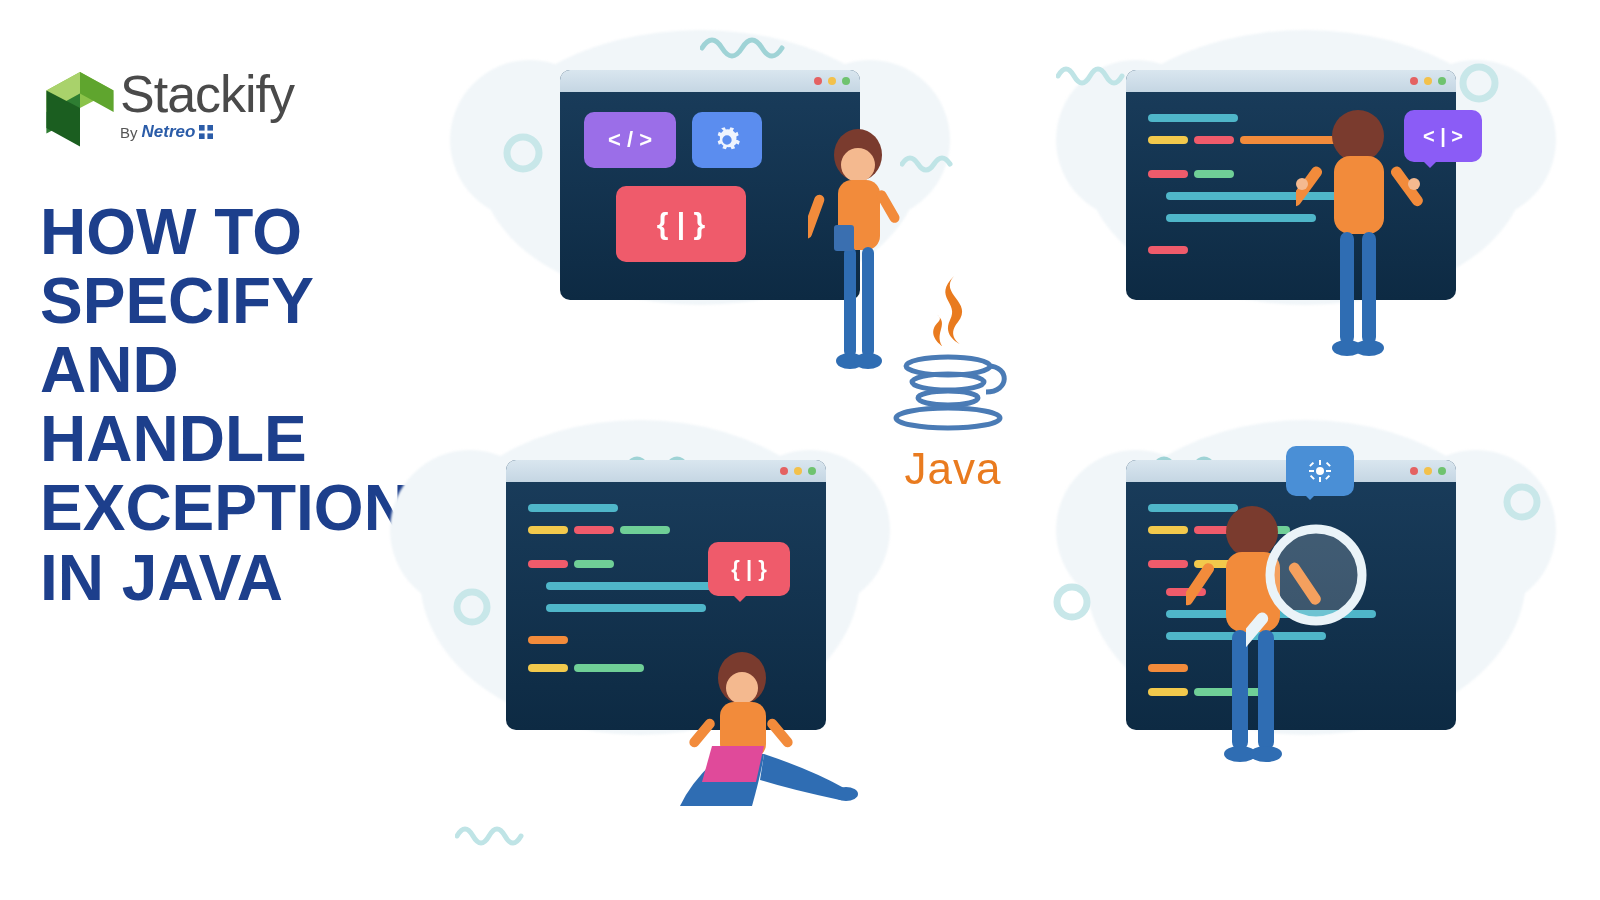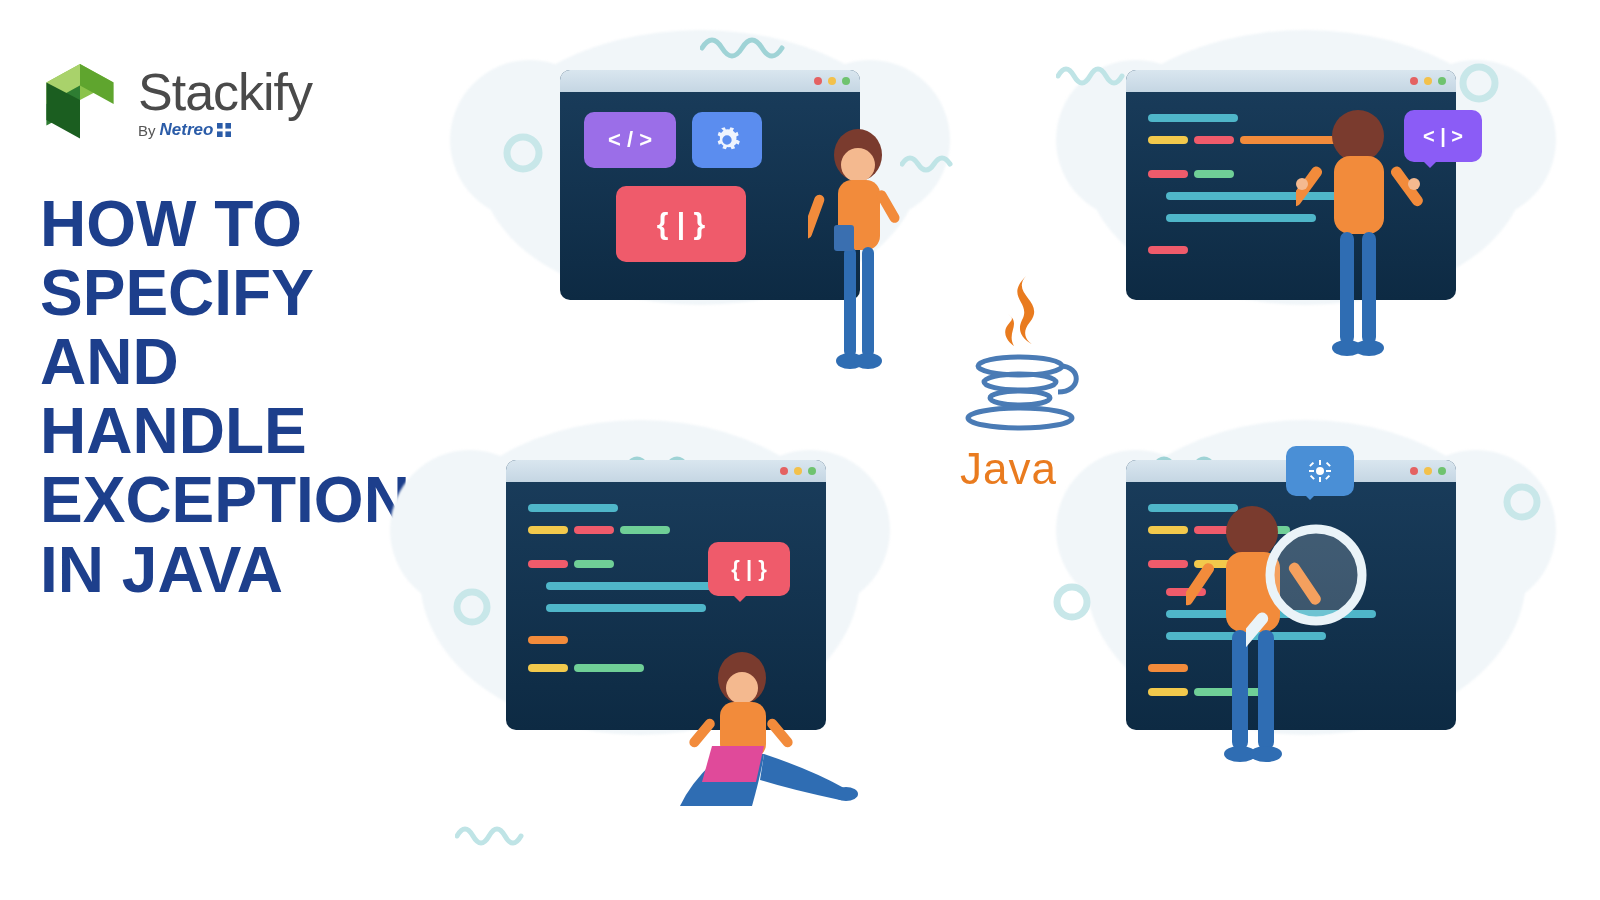--- a/index.html
+++ b/index.html
@@ -12,23 +12,24 @@
     overflow: hidden;
   }
   .left-col {
     position: absolute;
     left: 40px;
     top: 60px;
     width: 420px;
   }
   .logo-block {
     display: flex;
-    align-items: flex-end;
-    gap: 18px;
+    align-items: flex-start;
+    gap: 0;
     margin-bottom: 50px;
+    margin-top: 8px;
   }
   .logo-mark { width: 80px; height: 80px; }
   .logo-text-wrap { display:flex; flex-direction:column; }
   .logo-text {
     font-size: 52px;
     font-weight: 400;
     color: #4a4a4a;
     letter-spacing: -1px;
     line-height: 1;
   }
@@ -128,21 +129,21 @@
     color:#b9e0e3;
   }
 
   
   .person{
     position:absolute; z-index:6;
   }
 
   
   .java-block{
-    position:absolute; left:960px; top:270px; width:190px; text-align:left;
+    position:absolute; left:858px; top:270px; width:190px; text-align:center;
   }
   .java-text{
     font-size:44px; color:#e97b1f; font-weight:400; letter-spacing:1px;
   }
 
   
   .p-tl{ left:520px; top:70px; }
   .p-tr{ left:1126px; top:70px; }
   .p-bl{ left:460px; top:460px; }
   .p-br{ left:1126px; top:460px; }

